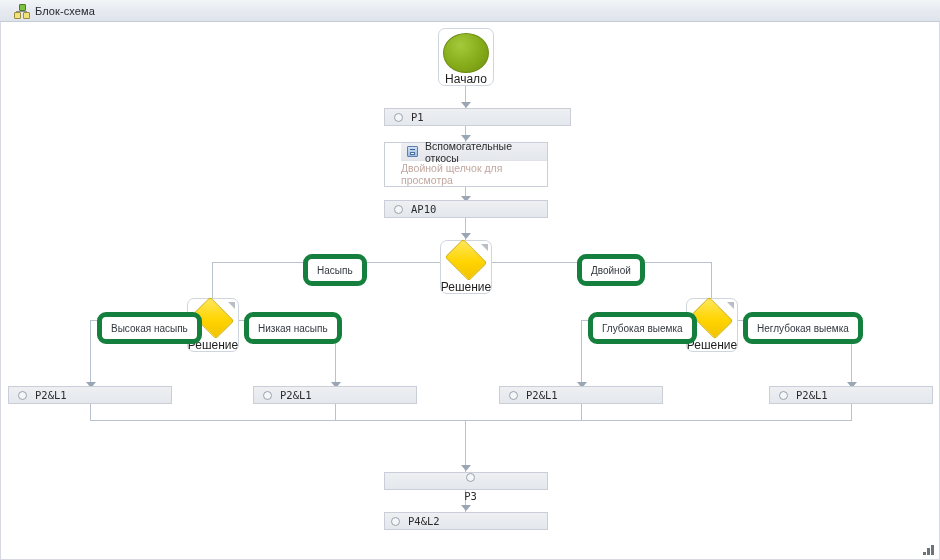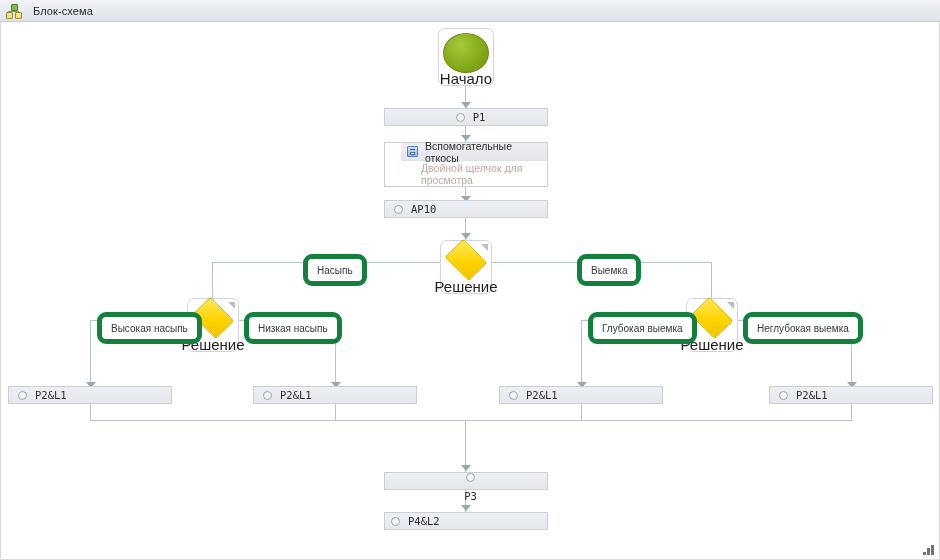--- a/index.html
+++ b/index.html
@@ -13,21 +13,21 @@
   .window{
     position:relative;width:940px;height:560px;box-sizing:border-box;
     background:#ffffff;
   }
   
   .titlebar{
     position:absolute;left:0;top:0;width:940px;height:22px;
     box-sizing:border-box;
     background:linear-gradient(to bottom,#f2f4f7 0%,#e6eaf0 55%,#dfe4ec 100%);
     border-bottom:1px solid #c3cbd6;
-    display:flex;align-items:center;gap:12px;padding-left:6px;
+    display:flex;align-items:center;gap:6px;padding-left:14px;
   }
   .tb-title{font-size:11px;color:#24292e;letter-spacing:.1px;}
   .tree-icon{width:15px;height:14px;position:relative;flex:0 0 auto;}
   .tree-icon .nd{position:absolute;border:1px solid #6b7a42;border-radius:1px;}
   .tree-icon .top{width:5px;height:5px;left:5px;top:0;background:#7ec142;border-color:#4e7a25;}
   .tree-icon .l{width:5px;height:5px;left:0;top:8px;background:#f3e27a;border-color:#9a8b3a;}
   .tree-icon .r{width:5px;height:5px;left:9px;top:8px;background:#f3e27a;border-color:#9a8b3a;}
   .tree-icon .ln{position:absolute;background:#8a8f98;}
   .tree-icon .lnv{left:7px;top:5px;width:1px;height:3px;}
   .tree-icon .lnh{left:2px;top:7px;width:11px;height:1px;}
@@ -86,33 +86,33 @@
   }
   .doc-icon:before{
     content:"";position:absolute;left:2px;top:2px;width:5px;height:1px;background:#3d5f8f;
   }
   .doc-icon:after{
     content:"";position:absolute;left:2px;top:5px;width:5px;height:3px;
     background:#eef4fb;border:1px solid #4a6e9d;box-sizing:border-box;
   }
   .formnode .body{
     height:25px;display:flex;align-items:center;justify-content:center;
-    font-size:10.5px;color:#c0a8a0;margin-left:20px;
+    font-size:10.5px;color:#c0a8a0;
   }
 
   
   .shapenode{
     position:absolute;box-sizing:border-box;
     background:#ffffff;border:1px solid #cfd5de;border-radius:7px;
     display:flex;flex-direction:column;align-items:center;
     box-shadow:0 0 0 0 rgba(0,0,0,0);
   }
   .shapenode .glyph{position:relative;}
   .shapenode .cap{
-    font-size:15px;color:#1f1f1f;line-height:12px;
+    font-size:12px;color:#1f1f1f;line-height:12px;
   }
   .circle-green{
     width:44px;height:44px;border-radius:50%;
     background:radial-gradient(circle at 38% 30%,#a4c93a 0%,#86ab19 55%,#6d8f10 100%);
     border:1px solid #6b8c12;
   }
   .diamond-yellow{
     width:32px;height:32px;transform:rotate(45deg);
     background:linear-gradient(135deg,#ffe85a 0%,#ffd400 55%,#f2c200 100%);
     border:1px solid #d9b400;border-radius:3px;
@@ -200,21 +200,21 @@
       <div class="arrow" style="left:460px;top:443px;"></div>
 
       <div class="conn v" style="left:464px;top:468px;height:22px;"></div>
       <div class="arrow" style="left:460px;top:483px;"></div>
 
       <div class="shapenode" style="left:437px;top:6px;width:56px;height:58px;padding-top:4px;">
         <div class="glyph circle-green"></div>
         <div class="cap">Начало</div>
       </div>
 
-      <div class="bar" style="left:383px;top:86px;width:164px;justify-content:center;">
+      <div class="bar" style="left:383px;top:86px;width:187px;">
         <span class="dot"></span>
         <span class="lbl">P1</span>
       </div>
 
       <div class="formnode" style="left:383px;top:120px;width:164px;height:45px;padding-left:16px;">
         <div class="hdr">
           <span class="doc-icon"></span>
           <span>Вспомогательные откосы</span>
         </div>
         <div class="body">Двойной щелчок для просмотра</div>
@@ -264,21 +264,21 @@
         <span class="dot"></span>
         <span class="lbl">P3</span>
       </div>
 
       <div class="bar" style="left:383px;top:490px;width:164px;padding-left:6px;">
         <span class="dot"></span>
         <span class="lbl">P4&amp;L2</span>
       </div>
 
       <div class="pill" style="left:302px;top:232px;">Насыпь</div>
-      <div class="pill" style="left:576px;top:232px;">Выемка</div>
+      <div class="pill" style="left:576px;top:232px;">Двойной</div>
       <div class="pill" style="left:96px;top:290px;">Высокая насыпь</div>
       <div class="pill" style="left:243px;top:290px;">Низкая насыпь</div>
       <div class="pill" style="left:587px;top:290px;">Глубокая выемка</div>
       <div class="pill" style="left:742px;top:290px;">Неглубокая выемка</div>
 
     </div>
 
     <div class="grip">
       <i style="left:8px;top:1px;width:3px;height:10px;"></i>
       <i style="left:4px;top:4px;width:3px;height:7px;"></i>

